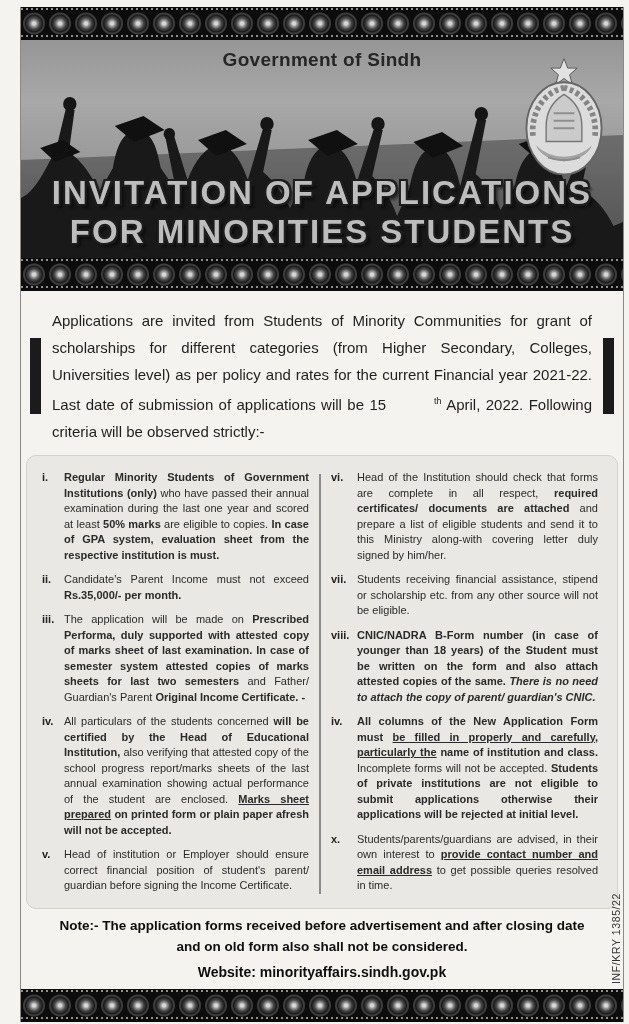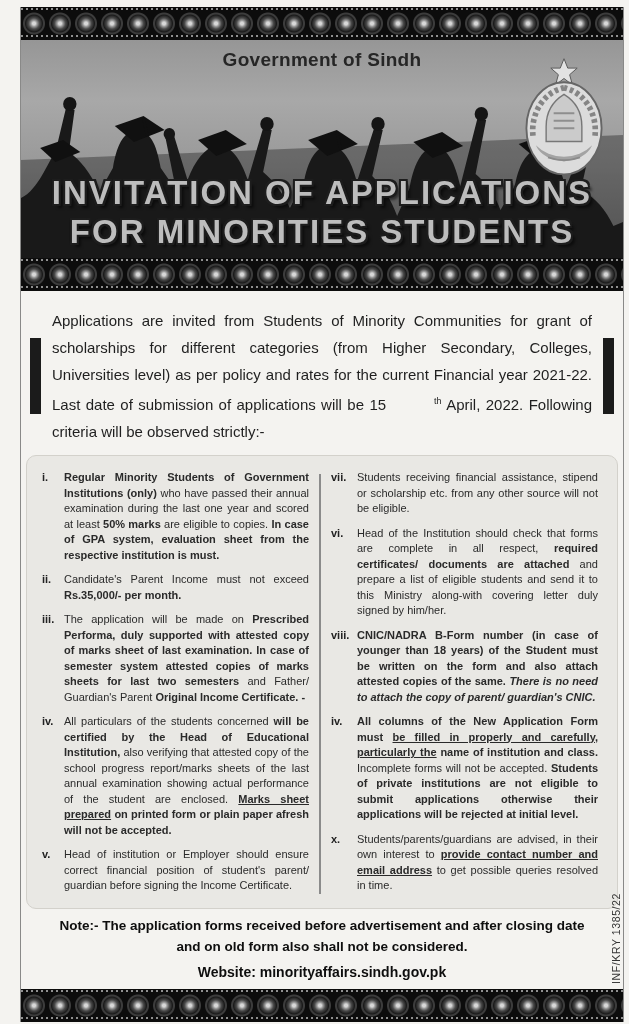--- a/index.html
+++ b/index.html
@@ -179,26 +179,26 @@
             <div class="itext"><span>All particulars of the students concerned </span><span class="b">will be certified by the Head of Educational Institution,</span><span> also verifying that attested copy of the school progress report/marks sheets of the last annual examination showing actual performance of the student are enclosed. </span><span class="b u">Marks sheet prepared</span><span class="b"> on printed form or plain paper afresh will not be accepted.</span></div>
           </div>
           <div class="item">
             <span class="marker">v.</span>
             <div class="itext"><span>Head of institution or Employer should ensure correct financial position of student's parent/ guardian before signing the Income Certificate.</span></div>
           </div>
         </div>
       <div class="divider"></div>
       <div class="col right">
           <div class="item">
+            <span class="marker">vi.</span>
+            <div class="itext"><span>Head of the Institution should check that forms are complete in all respect, </span><span class="b">required certificates/ documents are attached</span><span> and prepare a list of eligible students and send it to this Ministry along-with covering letter duly signed by him/her.</span></div>
+          </div>
+          <div class="item">
             <span class="marker">vii.</span>
             <div class="itext"><span>Students receiving financial assistance, stipend or scholarship etc. from any other source will not be eligible.</span></div>
-          </div>
-          <div class="item">
-            <span class="marker">vi.</span>
-            <div class="itext"><span>Head of the Institution should check that forms are complete in all respect, </span><span class="b">required certificates/ documents are attached</span><span> and prepare a list of eligible students and send it to this Ministry along-with covering letter duly signed by him/her.</span></div>
           </div>
           <div class="item">
             <span class="marker">viii.</span>
             <div class="itext"><span class="b">CNIC/NADRA B-Form number (in case of younger than 18 years) of the Student must be written on the form and also attach attested copies of the same. </span><span class="b i">There is no need to attach the copy of parent/ guardian's CNIC.</span></div>
           </div>
           <div class="item">
             <span class="marker">iv.</span>
             <div class="itext"><span class="b">All columns of the New Application Form must </span><span class="b u">be filled in properly and carefully, particularly the</span><span class="b"> name of institution and class.</span><span> Incomplete forms will not be accepted. </span><span class="b">Students of private institutions are not eligible to submit applications otherwise their applications will be rejected at initial level.</span></div>
           </div>
           <div class="item">

